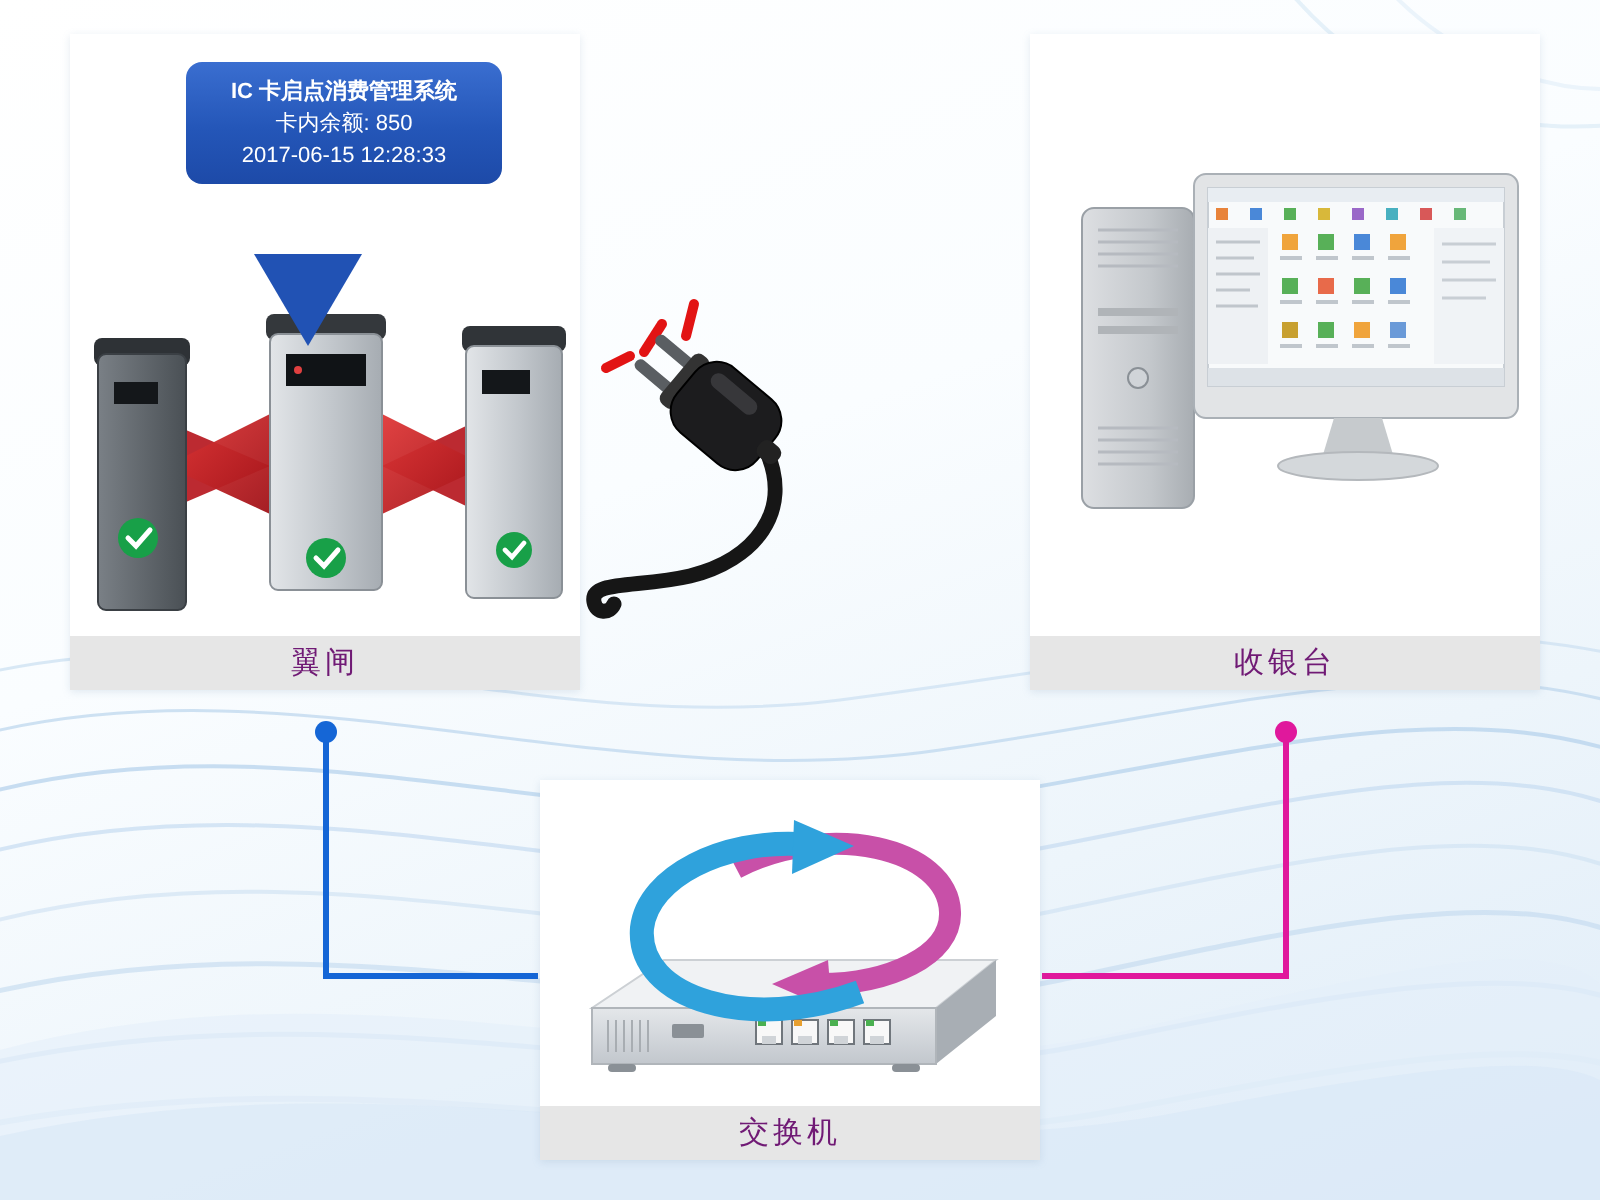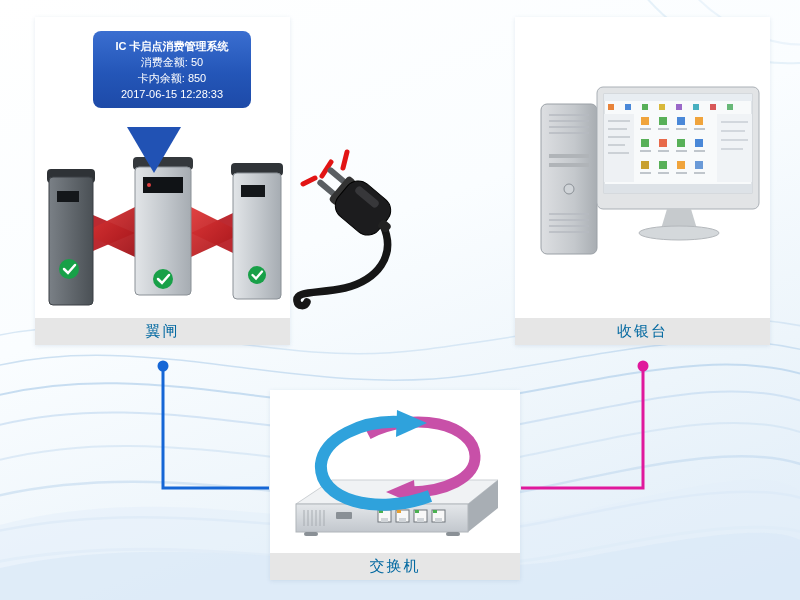--- a/index.html
+++ b/index.html
@@ -16,21 +16,21 @@
   .panel {
     position:absolute; background:#ffffff;
     box-shadow: 0 1px 4px rgba(110,145,180,0.18);
   }
   .panel-gate    { left:35px;  top:17px;  width:255px; height:328px; }
   .panel-cashier { left:515px; top:17px;  width:255px; height:328px; }
   .panel-switch  { left:270px; top:390px; width:250px; height:190px; }
 
   .panel-label {
     position:absolute; left:0; right:0; bottom:0; height:27px;
-    background:#e6e6e6; color:#0369a1;
+    background:#e6e6e6; color:#701a75;
     display:flex; align-items:center; justify-content:center;
     font-size:15px; letter-spacing:2px;
   }
 
   .bubble {
     position:absolute; left:58px; top:14px; width:158px;
     background: linear-gradient(180deg, #3a6ed0 0%, #2456b8 55%, #1d4aa8 100%);
     border-radius:8px; padding:7px 4px 6px 4px;
     color:#ffffff; text-align:center; z-index:3;
   }
@@ -72,21 +72,20 @@
     </g>
     <g>
       <polyline points="643,366 643,488 521,488" fill="none" stroke="#e0189c" stroke-width="3"></polyline>
       <circle cx="643" cy="366" r="5.5" fill="#e0189c"></circle>
     </g>
   </svg>
 
   <div class="panel panel-gate">
     <div class="bubble">
       <div class="bubble-title">IC 卡启点消费管理系统</div>
-      <div>消费金额: 50</div>
       <div>卡内余额: 850</div>
       <div>2017-06-15 12:28:33</div>
     </div>
     <div class="bubble-tail"></div>
 
     <svg class="art-svg" style="left:0;top:112px;width:255px;height:190px;" viewBox="0 0 255 190">
       <defs>
         <linearGradient id="pilDark" x1="0" y1="0" x2="1" y2="0">
           <stop offset="0" stop-color="#7a8086"></stop>
             <stop offset="1" stop-color="#4a5055"></stop>

